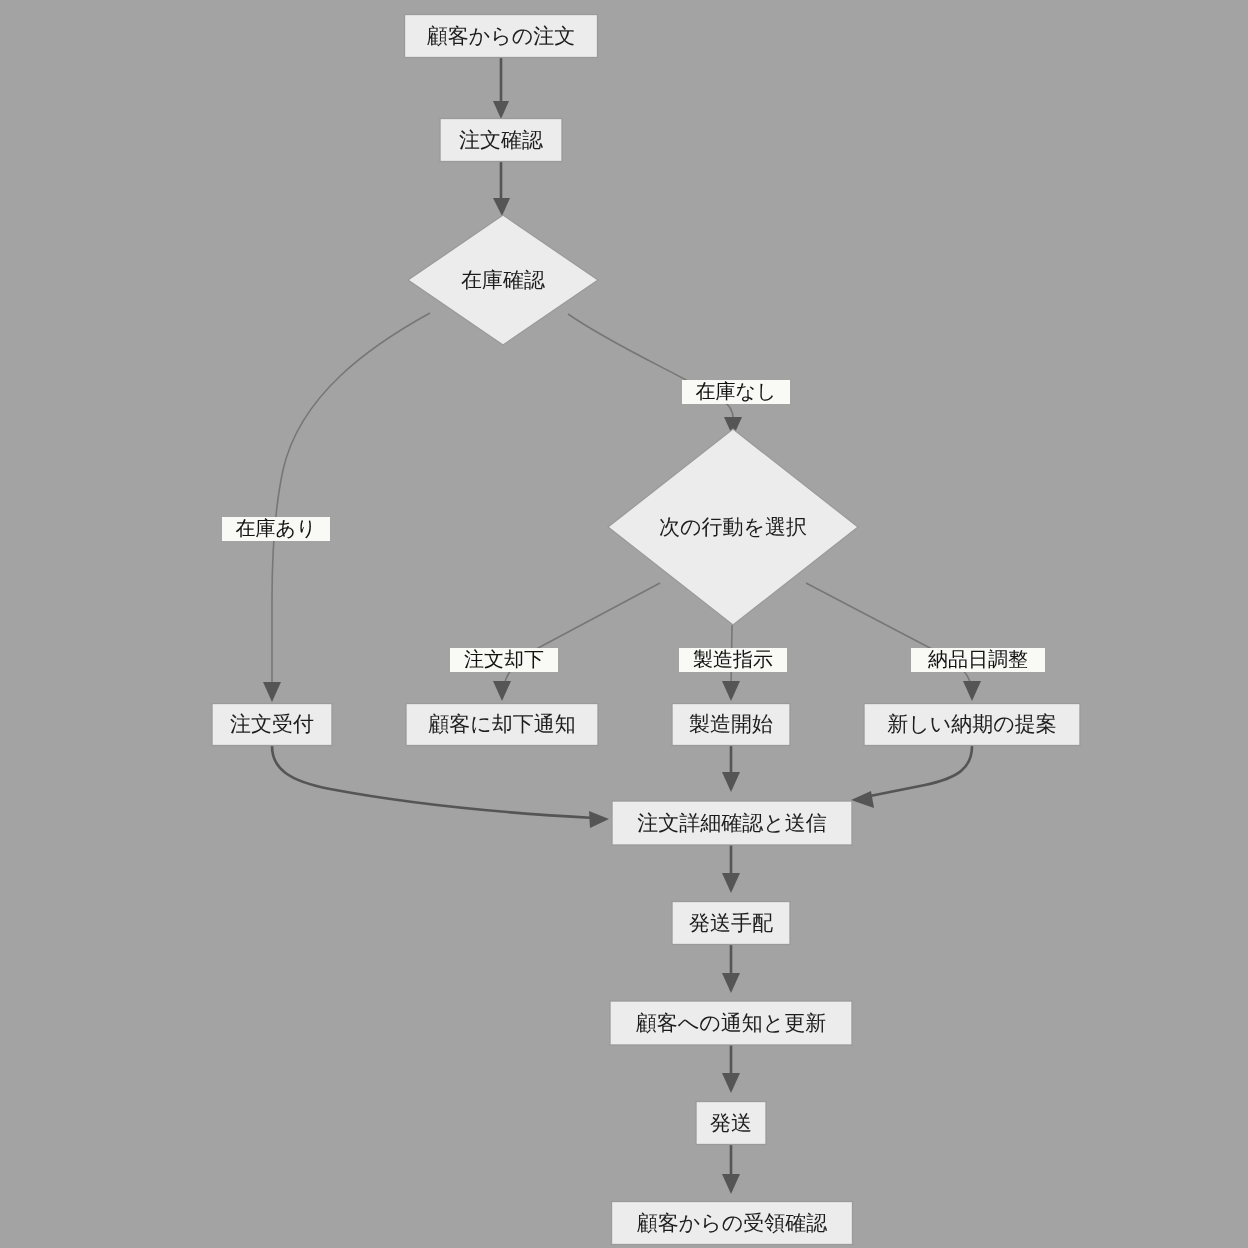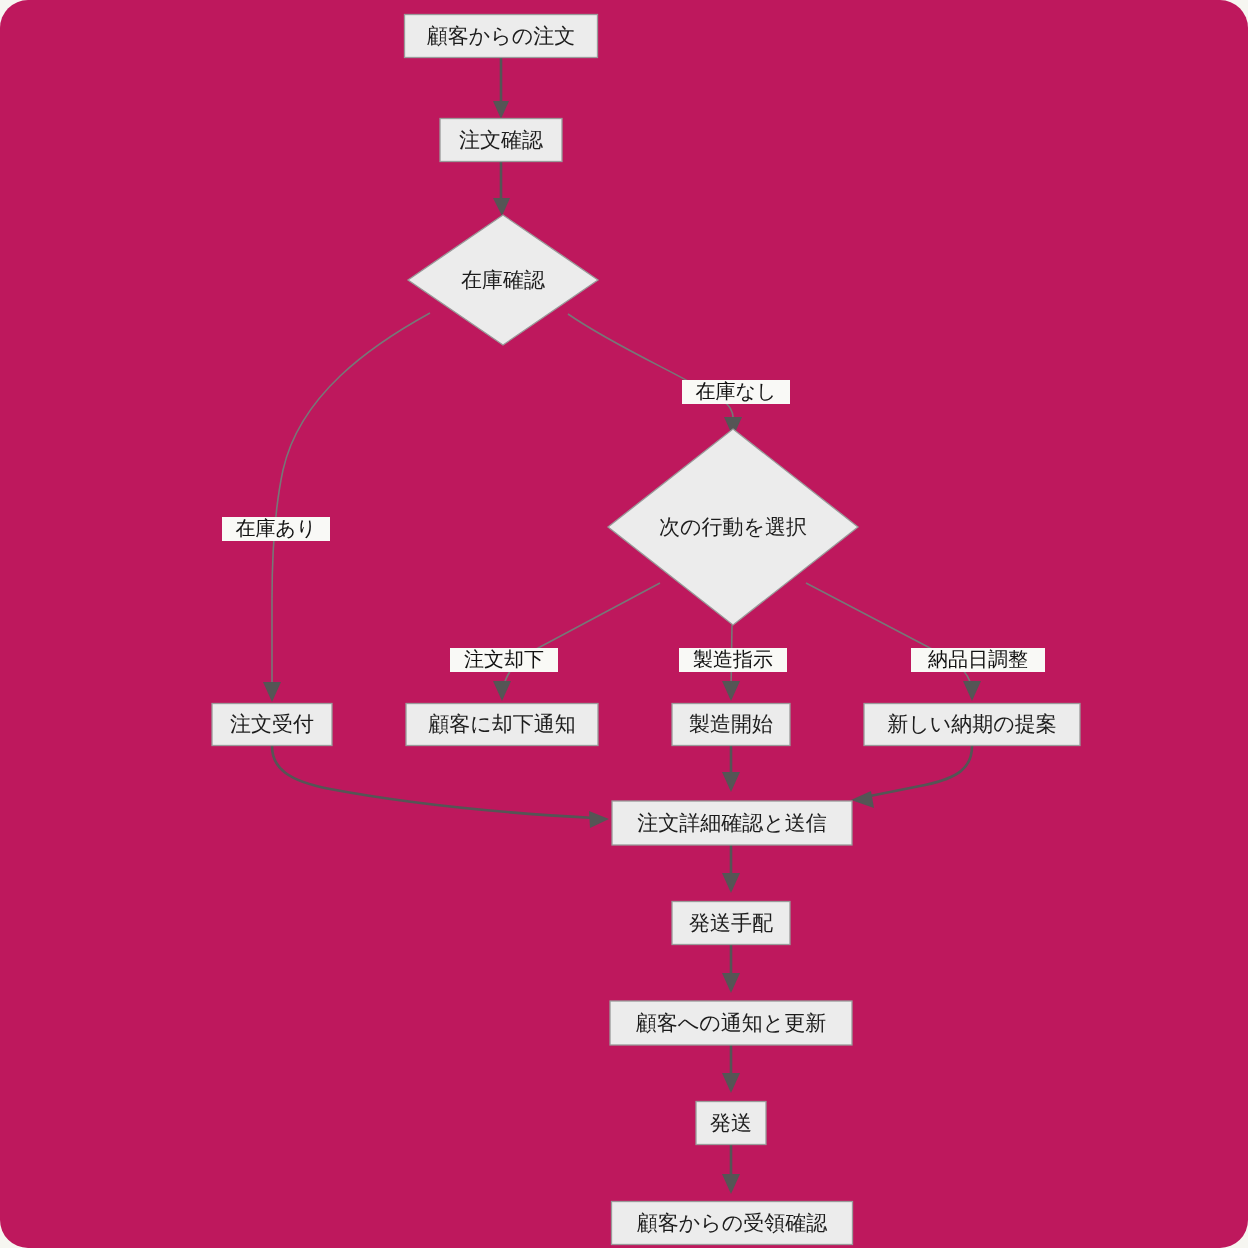--- a/index.html
+++ b/index.html
@@ -10,22 +10,21 @@
   body {
     width: 1248px;
     height: 1248px;
     font-family: "Liberation Sans", "DejaVu Sans", sans-serif;
     overflow: hidden;
   }
   #diagram-root {
     position: relative;
     width: 1248px;
     height: 1248px;
-    background: #be185d;
-    border-radius: 28px;
+    background: #a3a3a3;
   }
   svg#flowchart {
     display: block;
     width: 1248px;
     height: 1248px;
   }
   .node-shape {
     fill: #ececec;
     stroke: #9a9a9a;
     stroke-width: 1.3;

